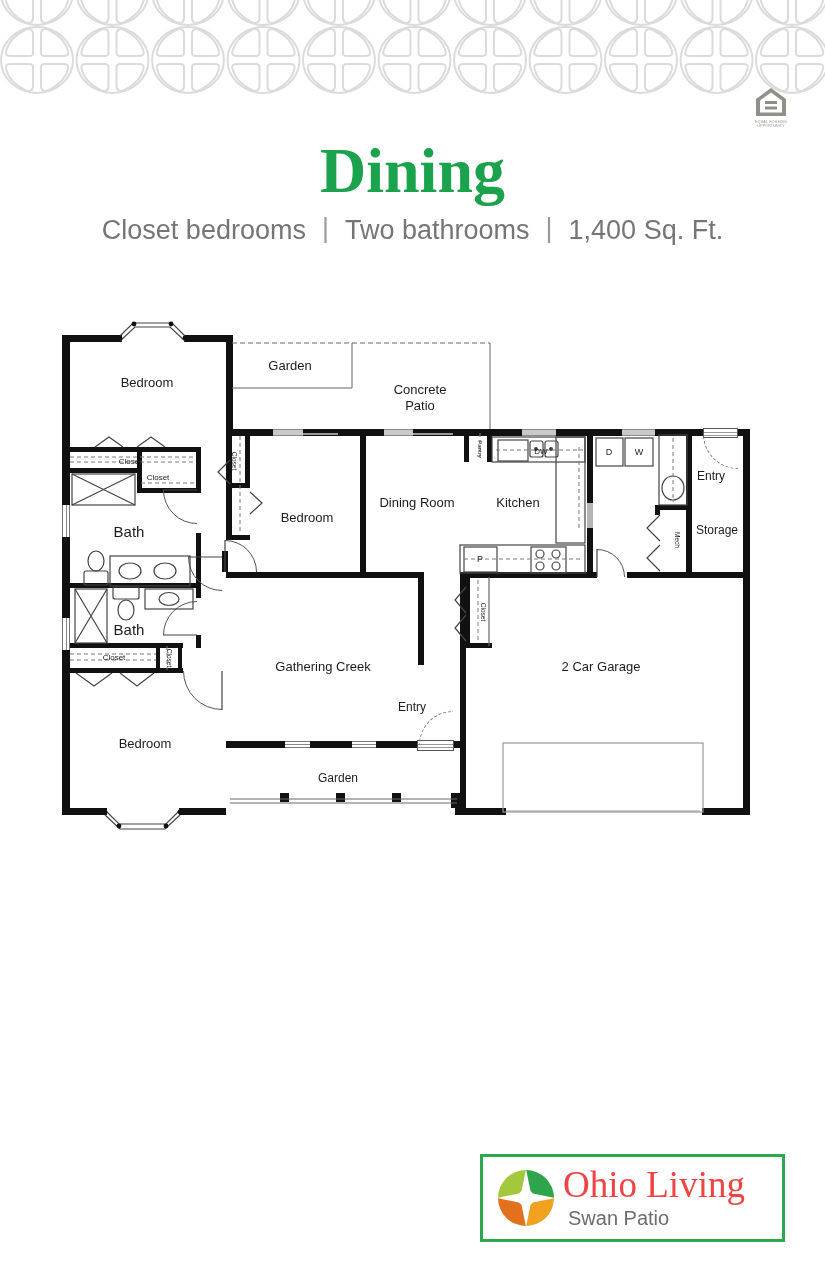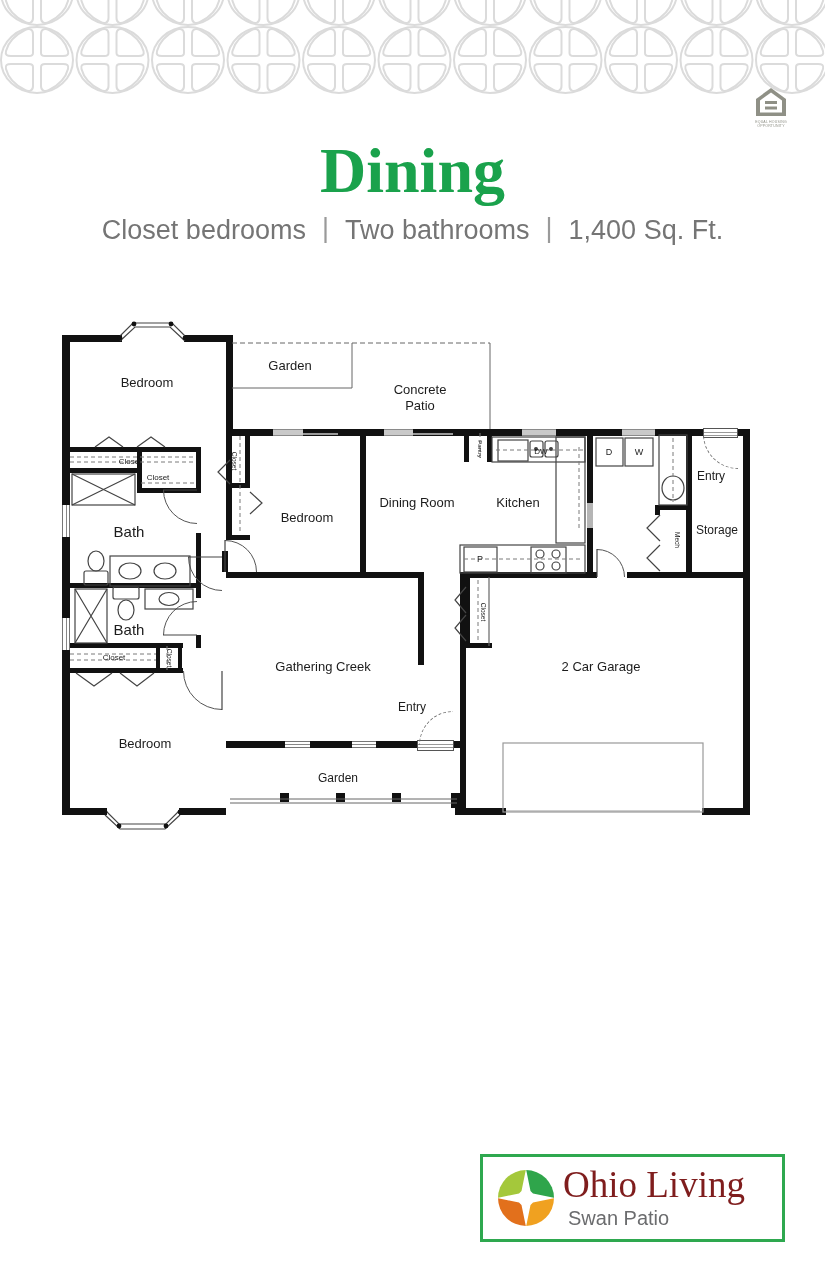--- a/index.html
+++ b/index.html
@@ -40,21 +40,21 @@
   .lbl.vert{writing-mode:vertical-rl;font-size:6.5px;white-space:normal;}
   .lbl.wrap{white-space:normal;width:74px;text-align:center;line-height:1.25;}
   #plan-lines{position:absolute;left:0;top:0;pointer-events:none;}
   
   .villa-bar{position:absolute;left:38px;top:1178px;width:442px;height:37px;background:#0fa04e;}
   .villa-text{position:absolute;left:14px;top:4px;color:#fff;font-family:"Liberation Serif",serif;
               font-weight:bold;font-size:24px;}
   .logo-box{position:absolute;left:480px;top:1154px;width:305px;height:88px;background:#fff;
             border:3px solid #2ea84f;box-sizing:border-box;}
   .logo-name{position:absolute;left:80px;top:6px;font-family:"Liberation Serif",serif;
-             font-size:37px;color:#7f1d1d;}
+             font-size:37px;color:#ef4444;}
   .logo-sub{position:absolute;left:85px;top:50px;font-size:20px;color:#6b6c6e;}
 </style>
 </head>
 <body>
 
 <div class="page">
 
   <svg id="pattern-svg" width="825" height="100">
       <g transform="translate(37,-8)">
         <ellipse rx="36" ry="33" fill="none" stroke="#dbdbdb" stroke-width="2"></ellipse>

